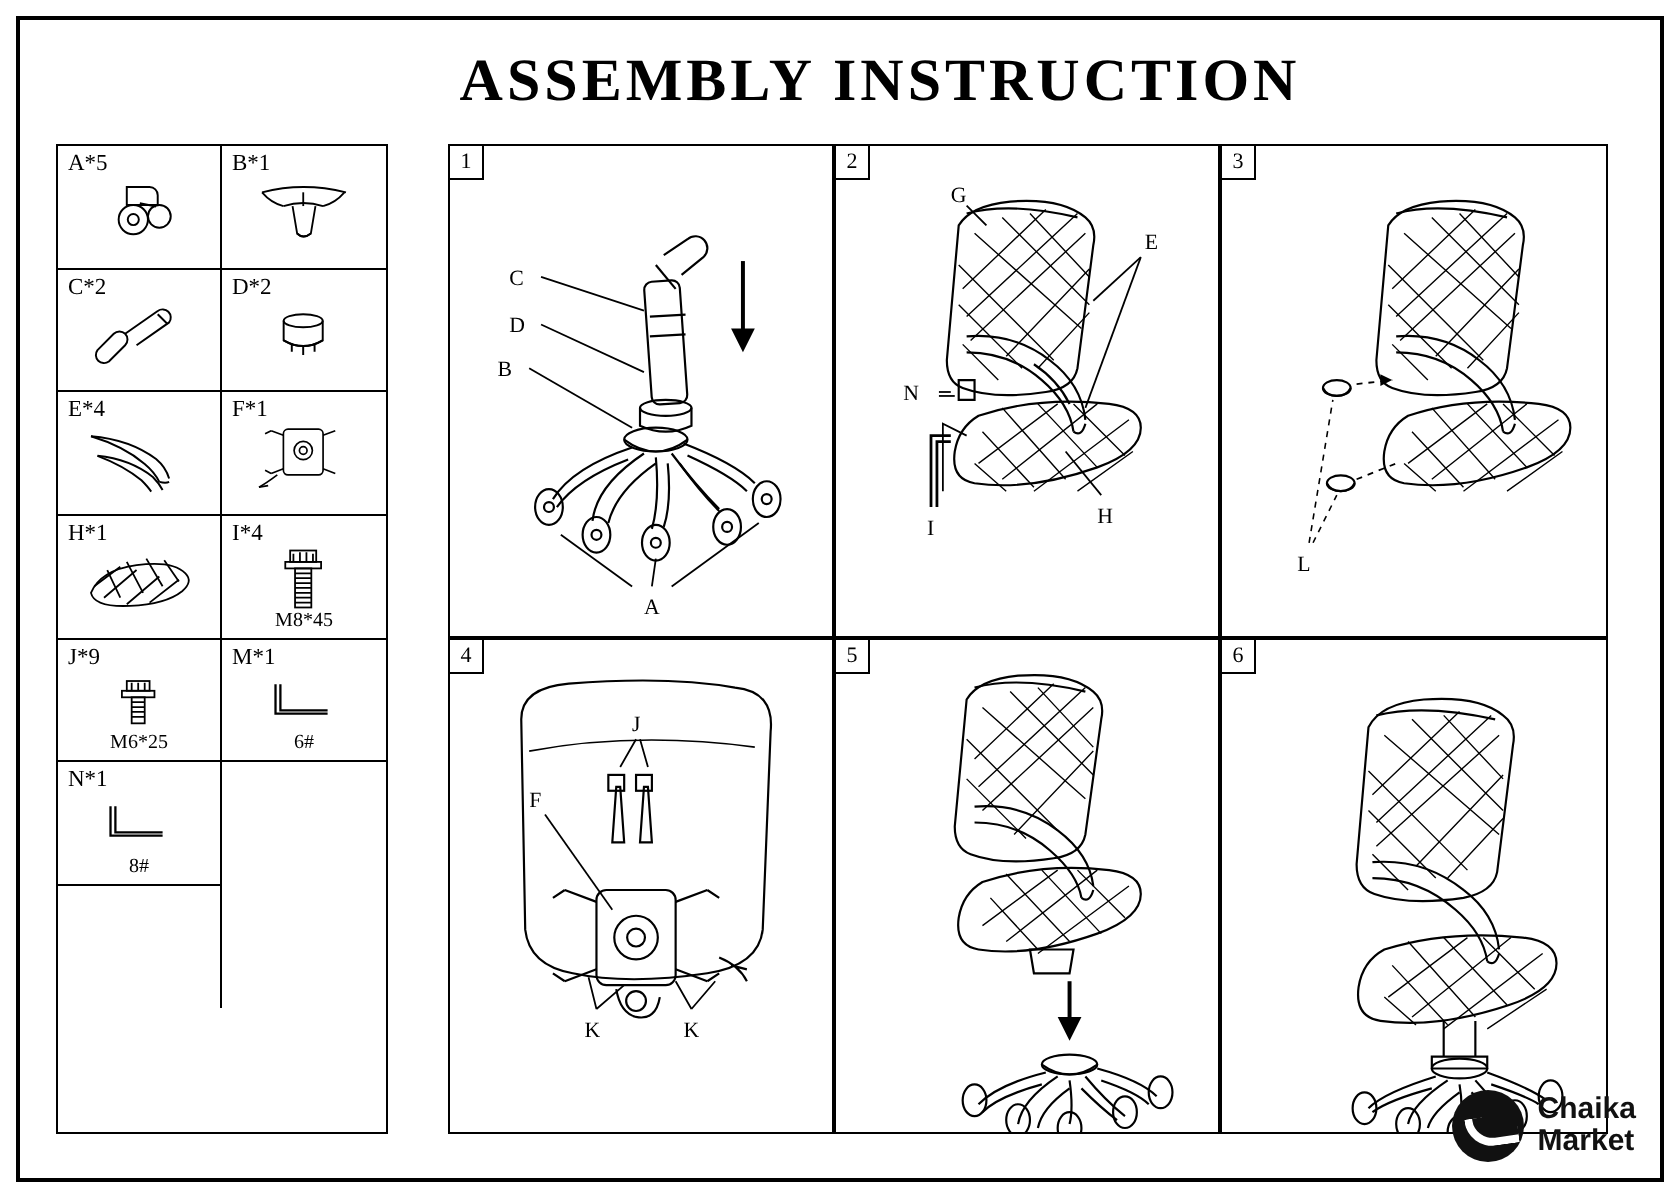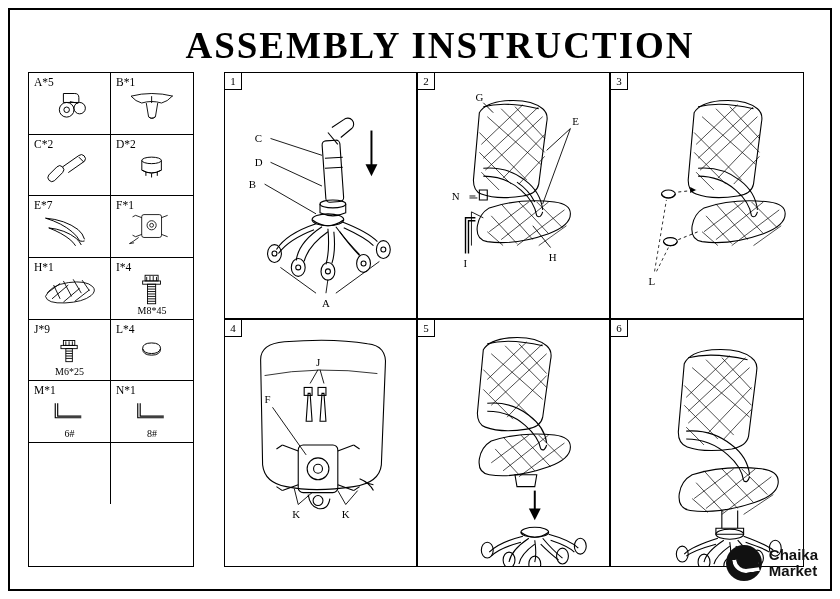--- a/index.html
+++ b/index.html
@@ -28,21 +28,21 @@
     height: 583px;
     border: 2px solid #000;
     box-sizing: border-box;
   }
   .title {
     position: absolute;
     left: 180px;
     top: 24px;
     width: 520px;
     text-align: center;
-    font-size: 37px;
+    font-size: 30px;
     letter-spacing: 2px;
     font-weight: bold;
     font-family: "Liberation Serif", serif;
   }
   
   .parts {
     position: absolute;
     left: 28px;
     top: 72px;
     width: 166px;
@@ -222,21 +222,21 @@
             <path d="M35 14 l0 12 q12 7 24 0 l0 -12"></path>
             <path d="M35 26 q12 7 24 0"></path>
             <path d="M40 28 l0 5 M47 30 l0 5 M54 28 l0 5"></path>
           </g>
         </svg>
       </div>
       <div class="spec"></div>
     </div>
 
     <div class="cell">
-      <div class="lbl">E*7</div>
+      <div class="lbl">E*4</div>
       <div class="art">
         <svg viewBox="0 0 95 45" width="100%" height="100%" preserveAspectRatio="xMidYMid meet">
           <g fill="none" stroke="#000" stroke-width="1.2">
             <path d="M18 10 q24 2 40 14 q6 5 8 12"></path>
             <path d="M18 10 q20 6 33 17 q6 5 9 11"></path>
             <path d="M60 38 q4 1 6 0"></path>
             <path d="M22 22 q20 2 34 13 q4 4 6 8"></path>
             <path d="M22 22 q16 6 27 15 q4 4 6 7"></path>
           </g>
         </svg>
@@ -303,32 +303,20 @@
             <rect x="37" y="14" width="20" height="4"></rect>
             <rect x="43" y="18" width="8" height="16"></rect>
             <path d="M43 21 l8 0 M43 24 l8 0 M43 27 l8 0 M43 30 l8 0"></path>
           </g>
         </svg>
       </div>
       <div class="spec">M6*25</div>
     </div>
 
 
-    <div class="cell">
-      <div class="lbl">L*4</div>
-      <div class="art">
-        <svg viewBox="0 0 95 45" width="100%" height="100%" preserveAspectRatio="xMidYMid meet">
-          <g fill="none" stroke="#000" stroke-width="1.2">
-            <path d="M36 18 q0 -7 11 -7 q11 0 11 7 q0 8 -11 8 q-11 0 -11 -8 z"></path>
-            <path d="M36 18 q2 6 11 6 q9 0 11 -6"></path>
-          </g>
-        </svg>
-      </div>
-      <div class="spec"></div>
-    </div>
 
     <div class="cell">
       <div class="lbl">M*1</div>
       <div class="art">
         <svg viewBox="0 0 95 45" width="100%" height="100%" preserveAspectRatio="xMidYMid meet">
           <g fill="none" stroke="#000" stroke-width="1.4">
             <path d="M30 10 l0 18 l32 0"></path>
             <path d="M33 10 l0 16 l29 0"></path>
           </g>
         </svg>

